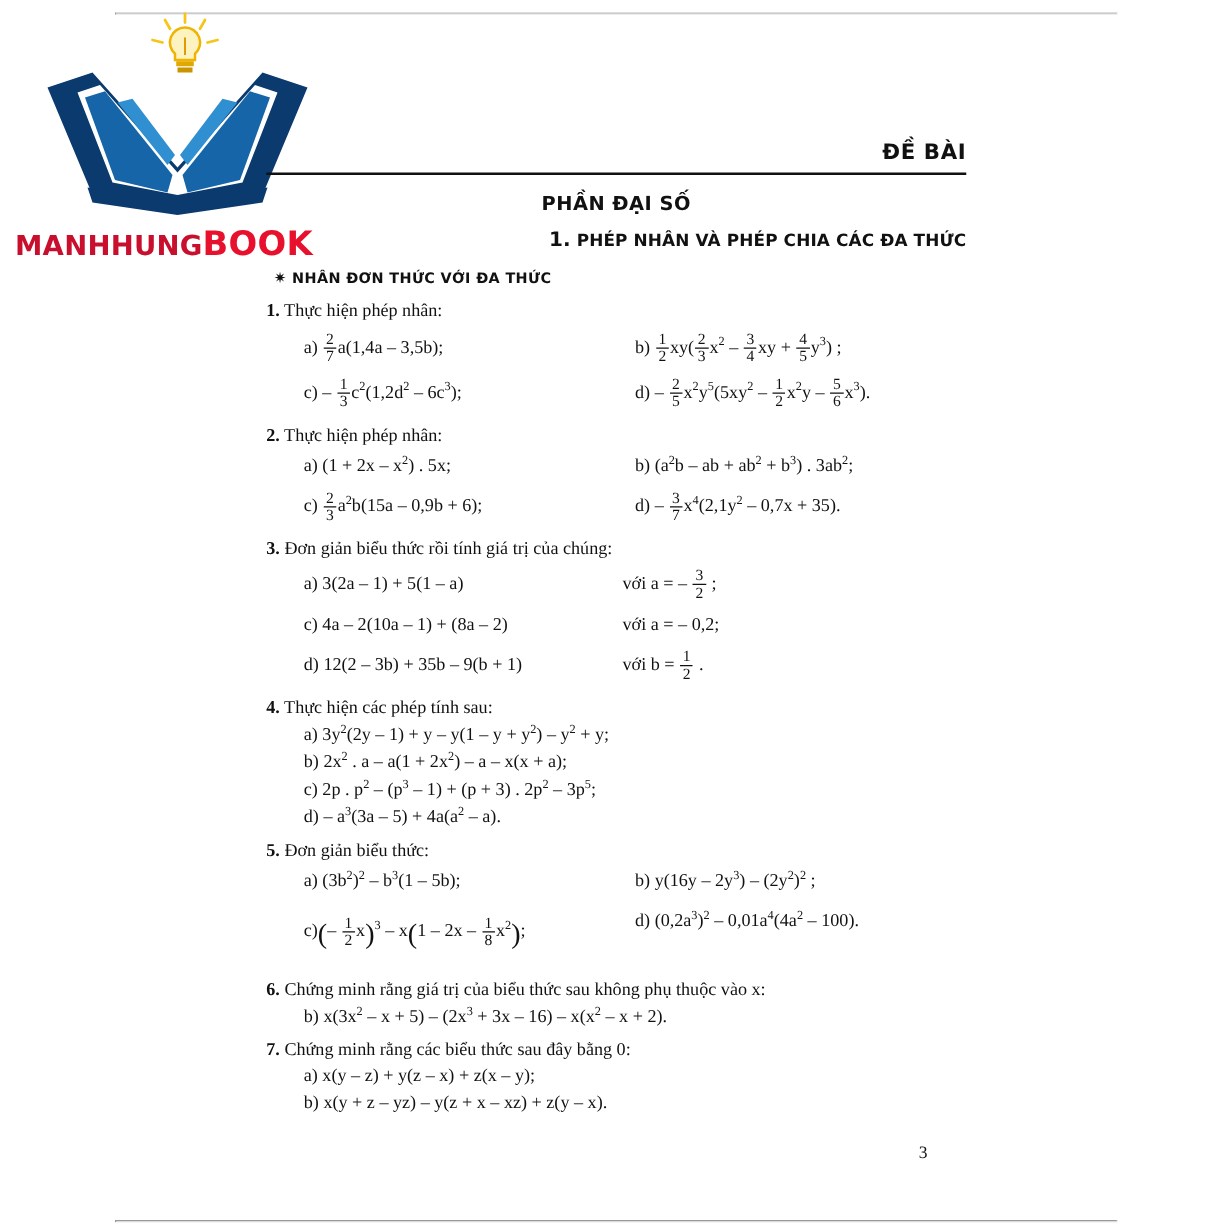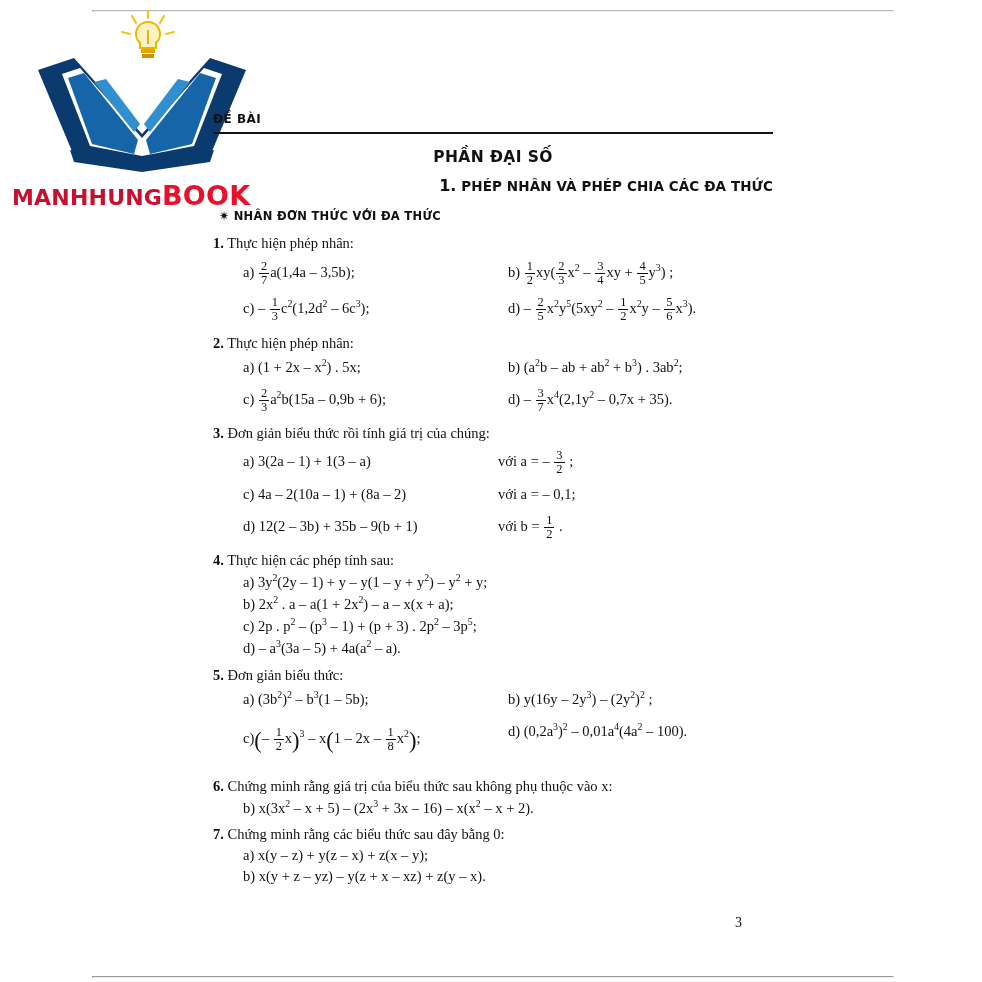--- a/index.html
+++ b/index.html
@@ -58,24 +58,24 @@
   .brand .bk { color: #e8112d; font-size: 27px; }
 
   
   .doc {
     position: absolute;
     left: 213px;
     top: 112px;
     width: 560px;
   }
   .title-main {
-    text-align: left;
-    font-family: "DejaVu Sans", sans-serif;
-    font-weight: bold;
-    font-size: 12px;
+    text-align: right;
+    font-family: "DejaVu Sans", sans-serif;
+    font-weight: bold;
+    font-size: 17px;
     letter-spacing: 0.5px;
     color: #111;
     margin-bottom: 6px;
   }
   .rule {
     border: 0;
     border-top: 2px solid #111;
     margin: 4px 0 14px 0;
   }
   .title-sec {
@@ -265,26 +265,26 @@
         </div>
       </div>
     </div>
 
     <div class="qitem">
       <div class="qhead">
         <span class="qnum">3.</span>
         <span>Đơn giản biểu thức rồi tính giá trị của chúng:</span>
       </div>
       <div class="with-cond tall">
-        <span class="expr">a) 3(2a – 1) + 1(3 – a)</span>
+        <span class="expr">a) 3(2a – 1) + 5(1 – a)</span>
         <span>với a = – <span class="frac"><span class="n">3</span><span class="d">2</span></span> ;</span>
       </div>
       <div class="with-cond">
         <span class="expr">c) 4a – 2(10a – 1) + (8a – 2)</span>
-        <span>với a = – 0,1;</span>
+        <span>với a = – 0,2;</span>
       </div>
       <div class="with-cond tall">
         <span class="expr">d) 12(2 – 3b) + 35b – 9(b + 1)</span>
         <span>với b = <span class="frac"><span class="n">1</span><span class="d">2</span></span> .</span>
       </div>
     </div>
 
     <div class="qitem">
       <div class="qhead">
         <span class="qnum">4.</span>

